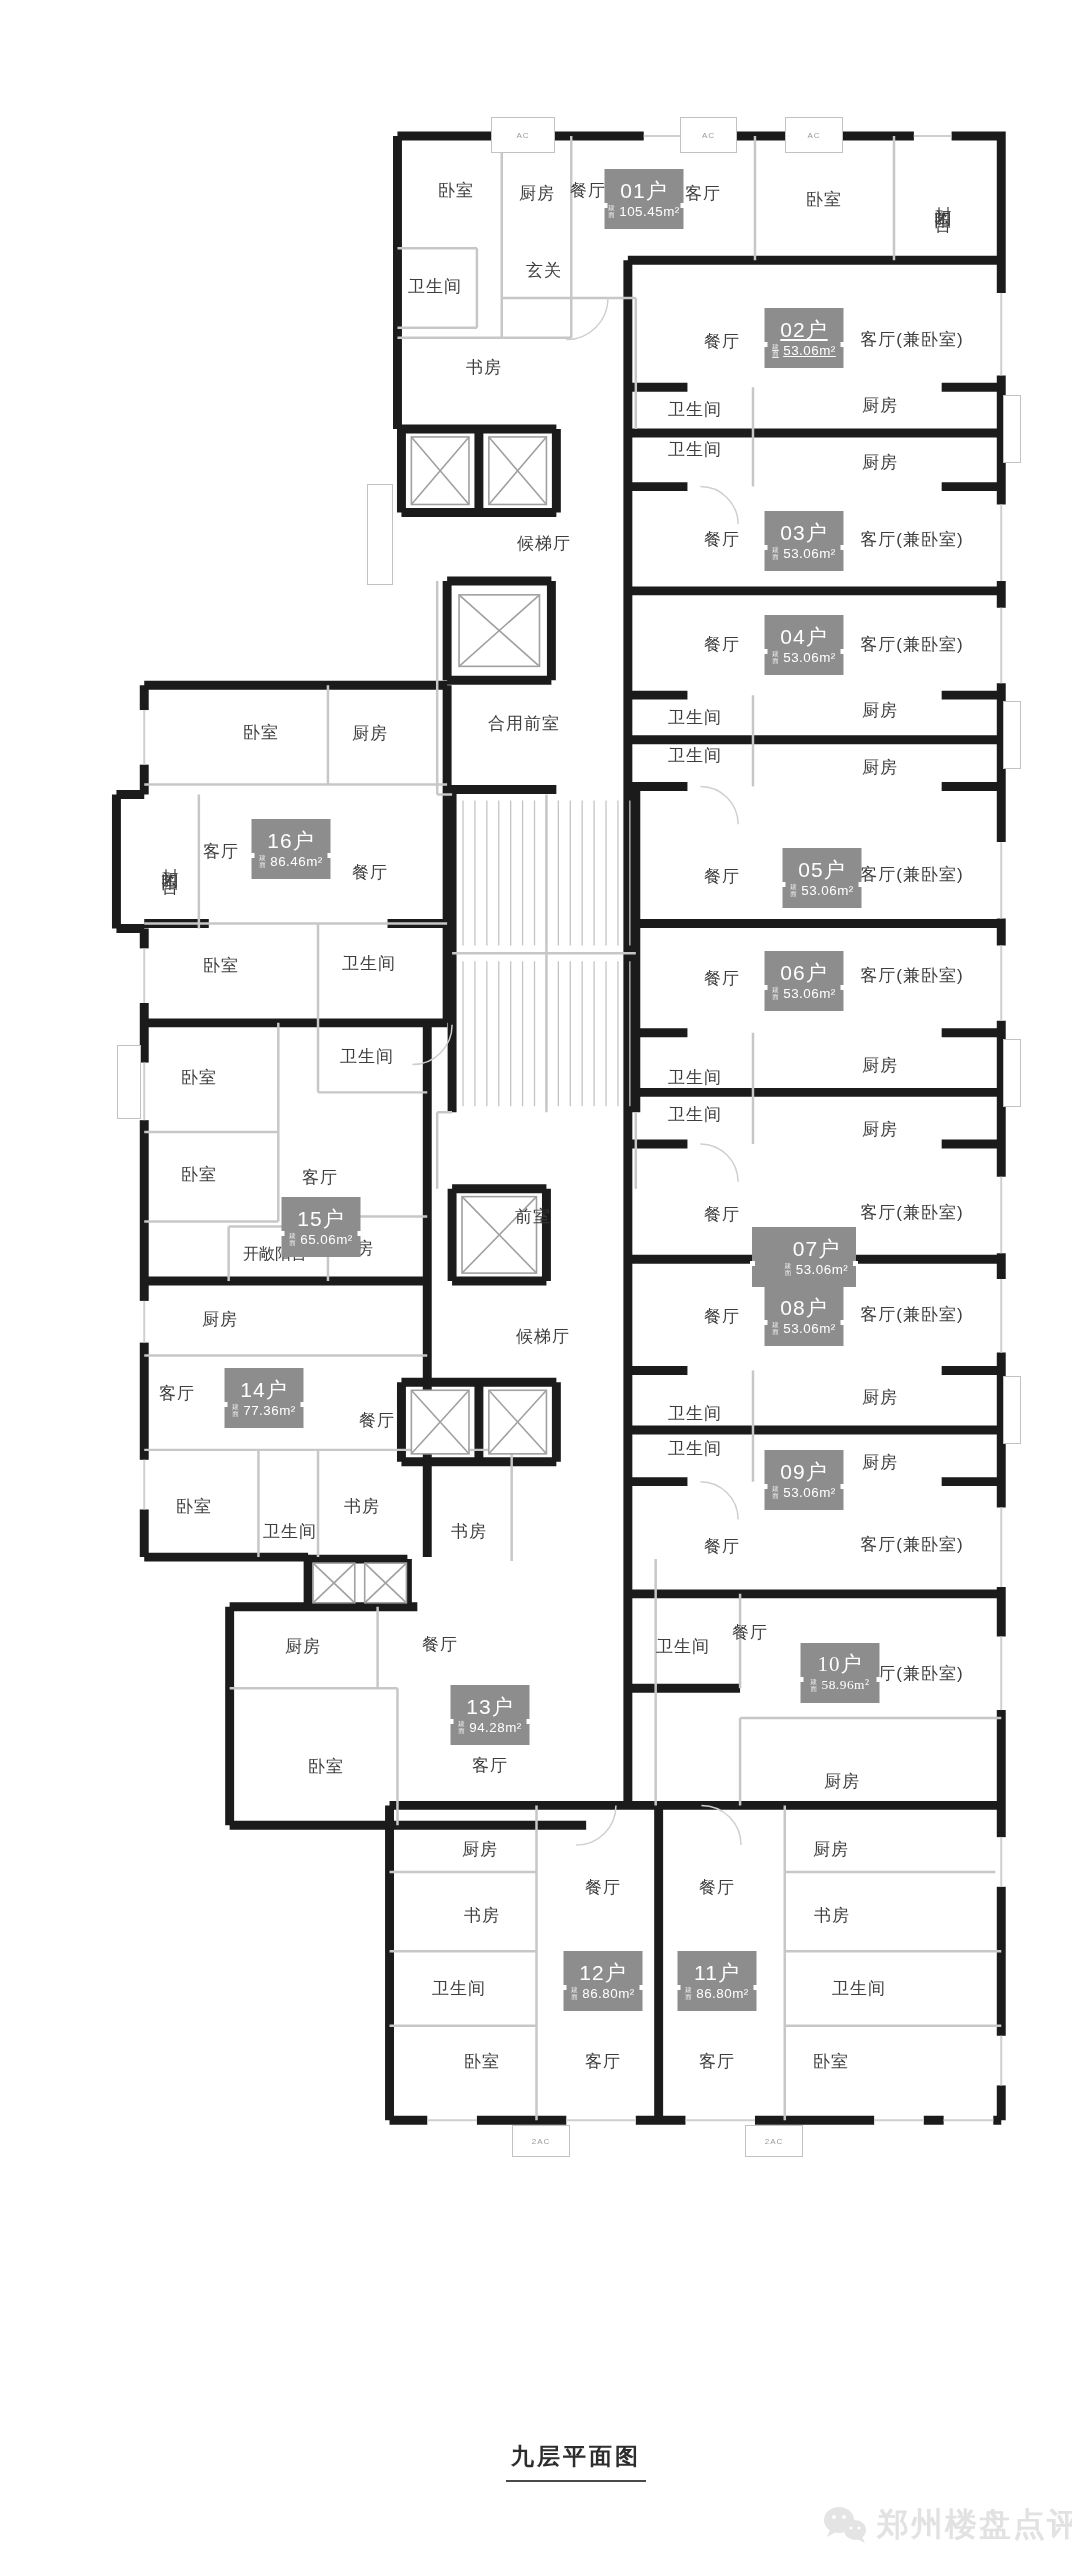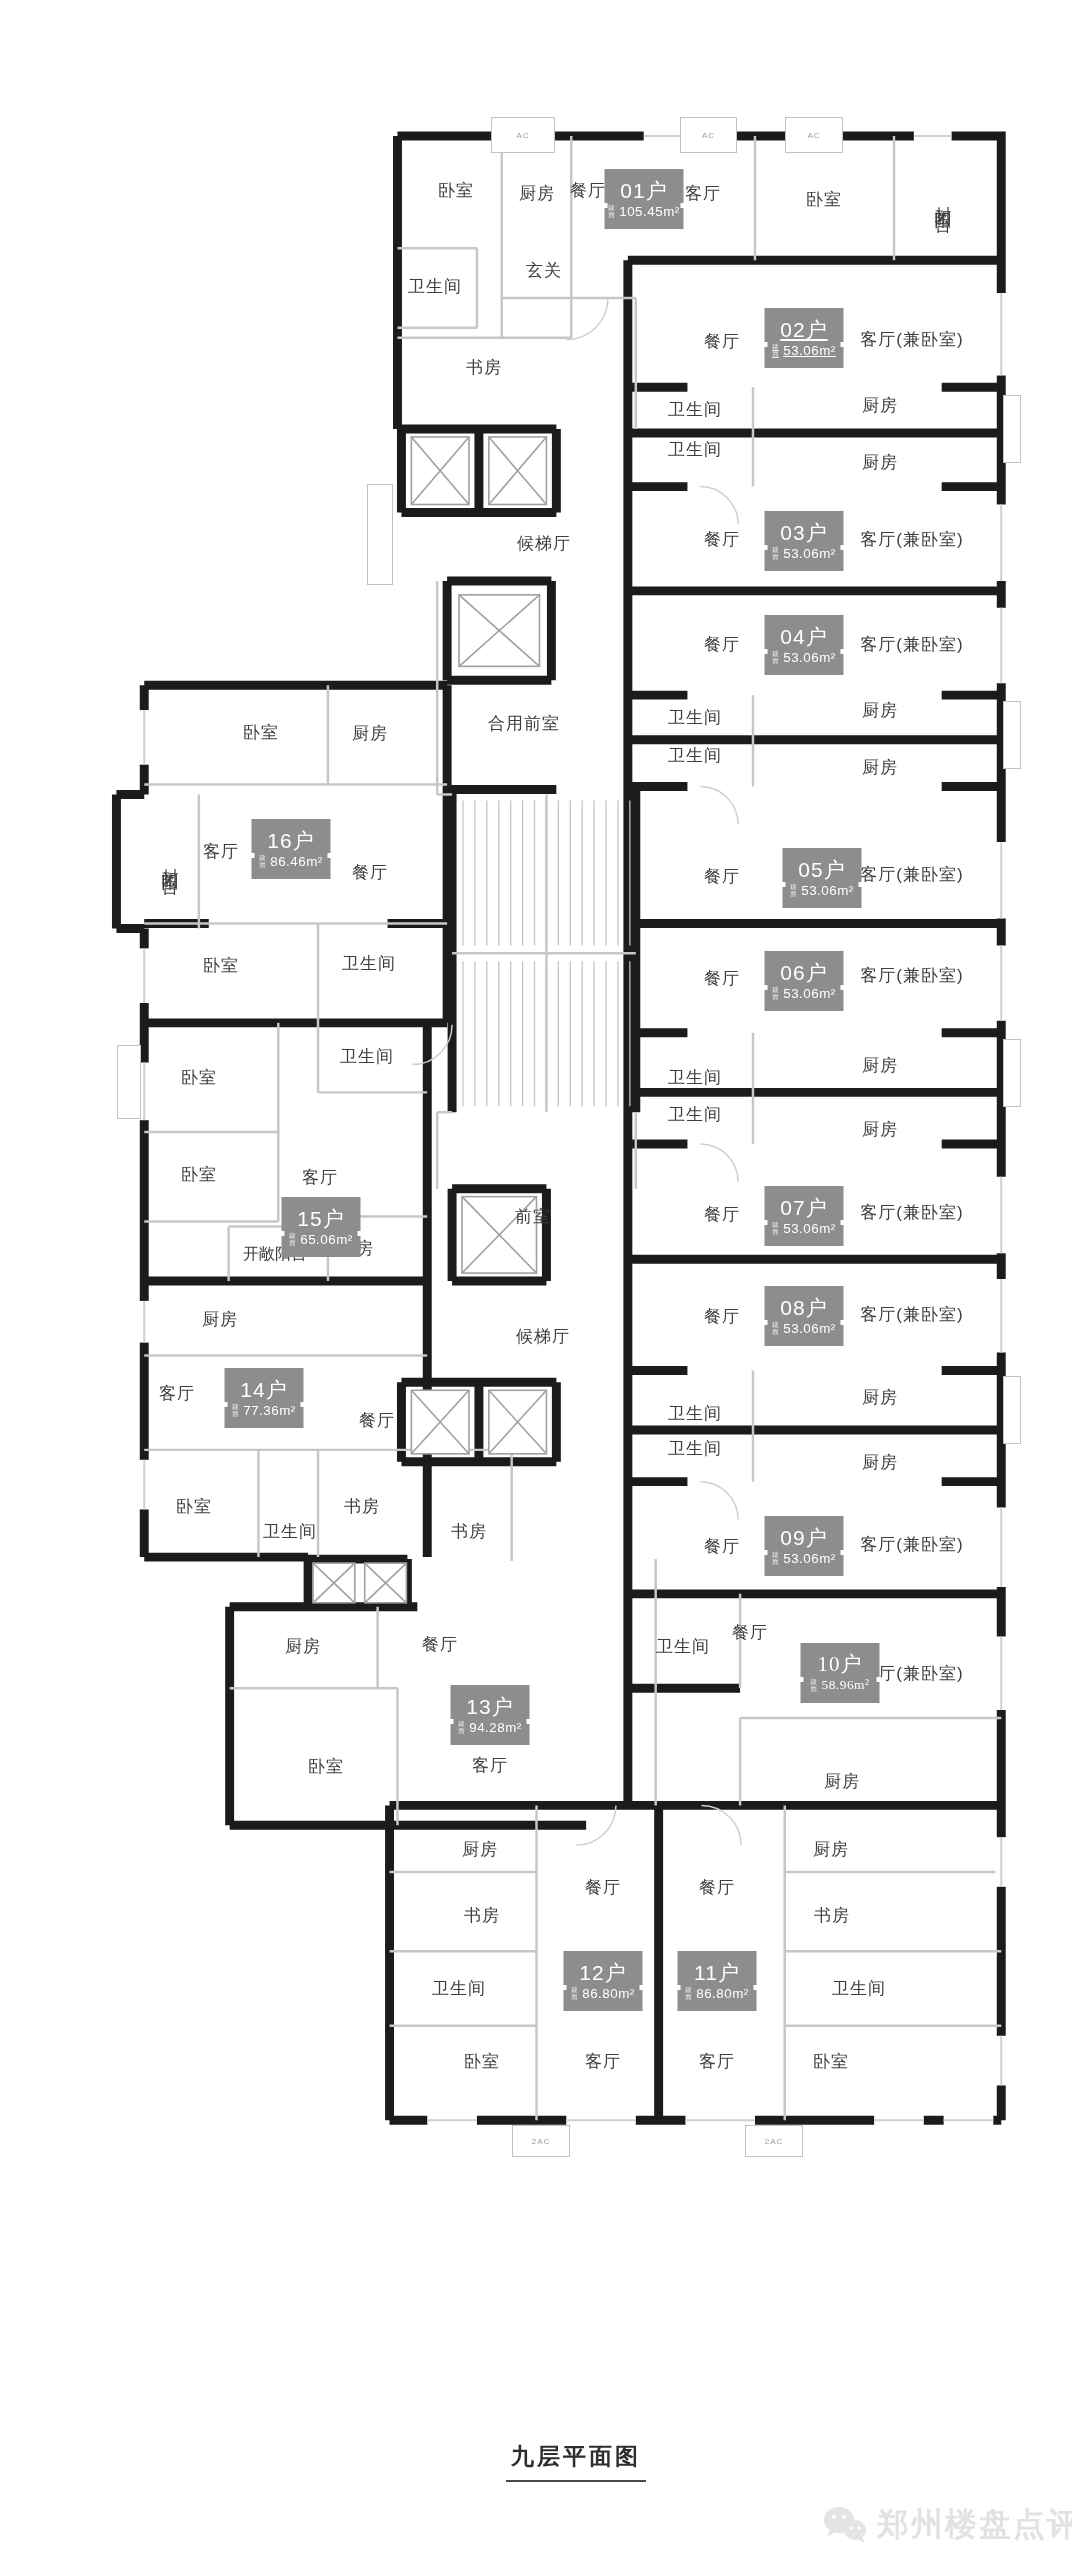--- a/index.html
+++ b/index.html
@@ -341,35 +341,35 @@
           <span class="unit-area">53.06m²</span>
         </div>
       </div>
       <div class="unit-badge" style="left: 804px; top: 981px;">
         <div class="unit-num">06户</div>
         <div class="unit-area-row">
           <span class="unit-prefix">建面</span>
           <span class="unit-area">53.06m²</span>
         </div>
       </div>
-      <div class="unit-badge" style="left: 804px; top: 1216px;">
+      <div class="unit-badge" style="left: 804px; top: 1257px; padding-left: 25px;">
         <div class="unit-num">07户</div>
         <div class="unit-area-row">
           <span class="unit-prefix">建面</span>
           <span class="unit-area">53.06m²</span>
         </div>
       </div>
       <div class="unit-badge" style="left: 804px; top: 1316px;">
         <div class="unit-num">08户</div>
         <div class="unit-area-row">
           <span class="unit-prefix">建面</span>
           <span class="unit-area">53.06m²</span>
         </div>
       </div>
-      <div class="unit-badge" style="left: 804px; top: 1546px;">
+      <div class="unit-badge" style="left: 804px; top: 1480px;">
         <div class="unit-num">09户</div>
         <div class="unit-area-row">
           <span class="unit-prefix">建面</span>
           <span class="unit-area">53.06m²</span>
         </div>
       </div>
       <div class="unit-badge" style="left: 840px; top: 1673px; font-family: Liberation Serif, serif;">
         <div class="unit-num">10户</div>
         <div class="unit-area-row">
           <span class="unit-prefix">建面</span>

